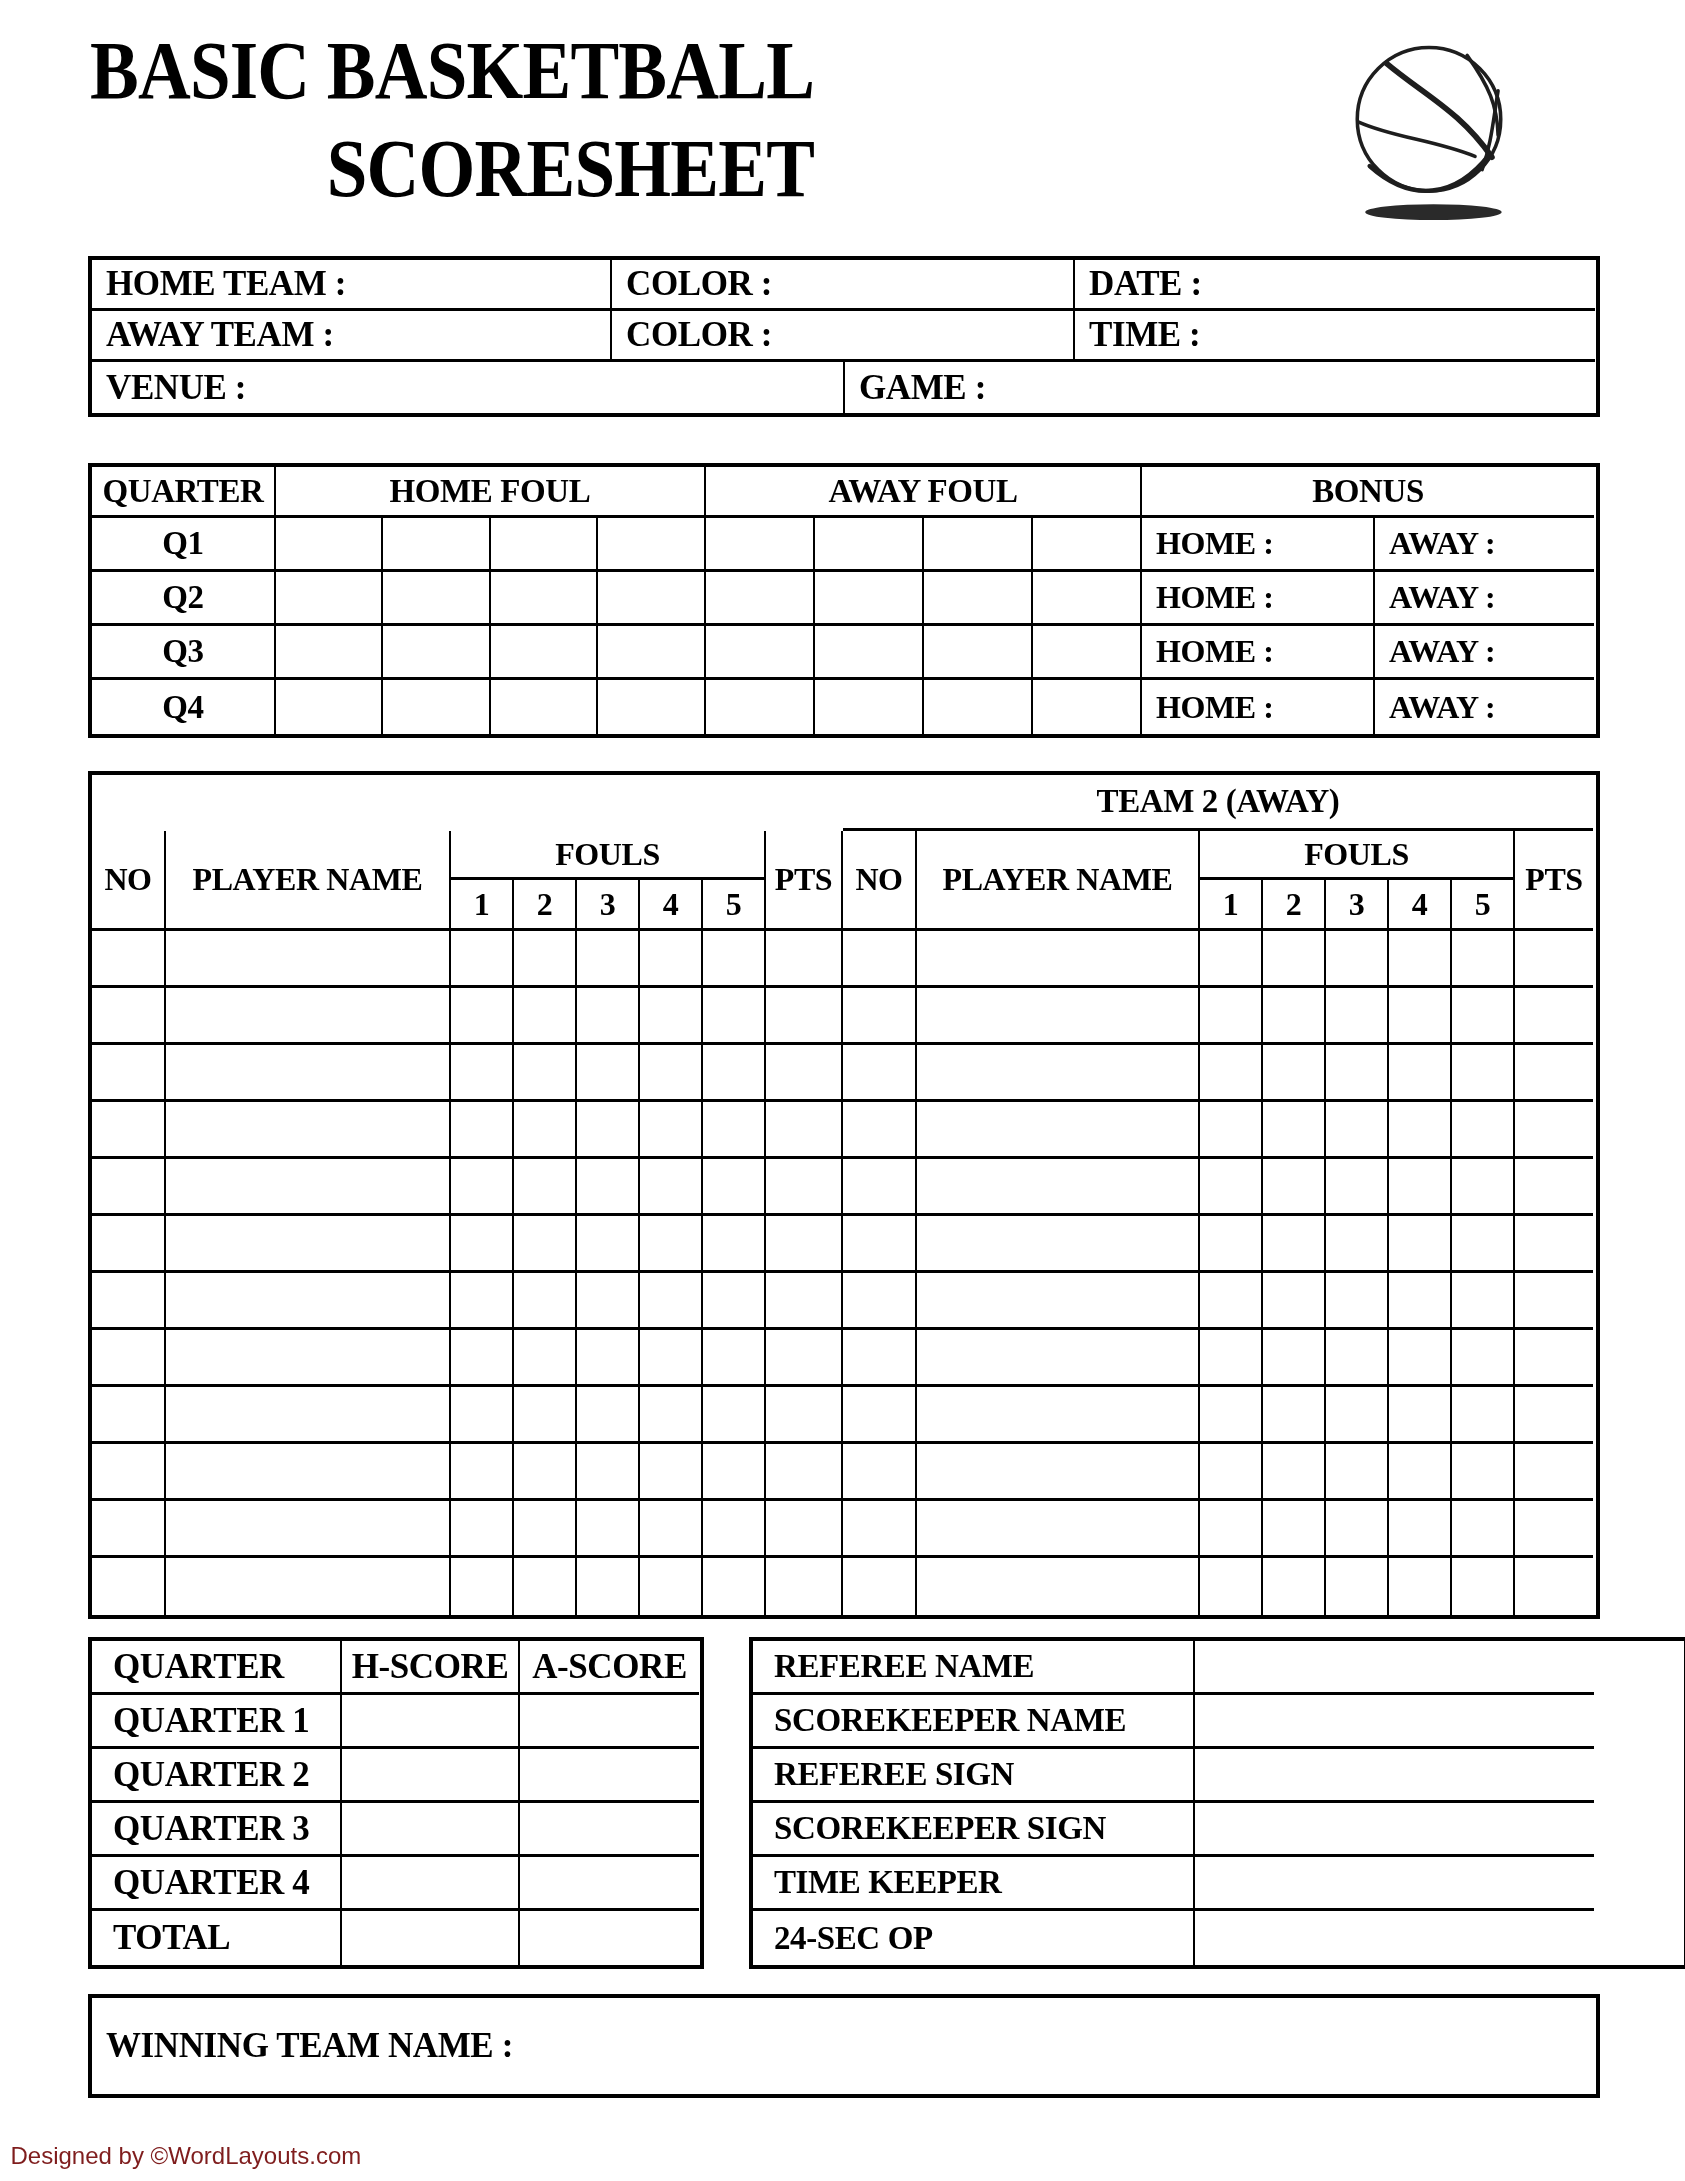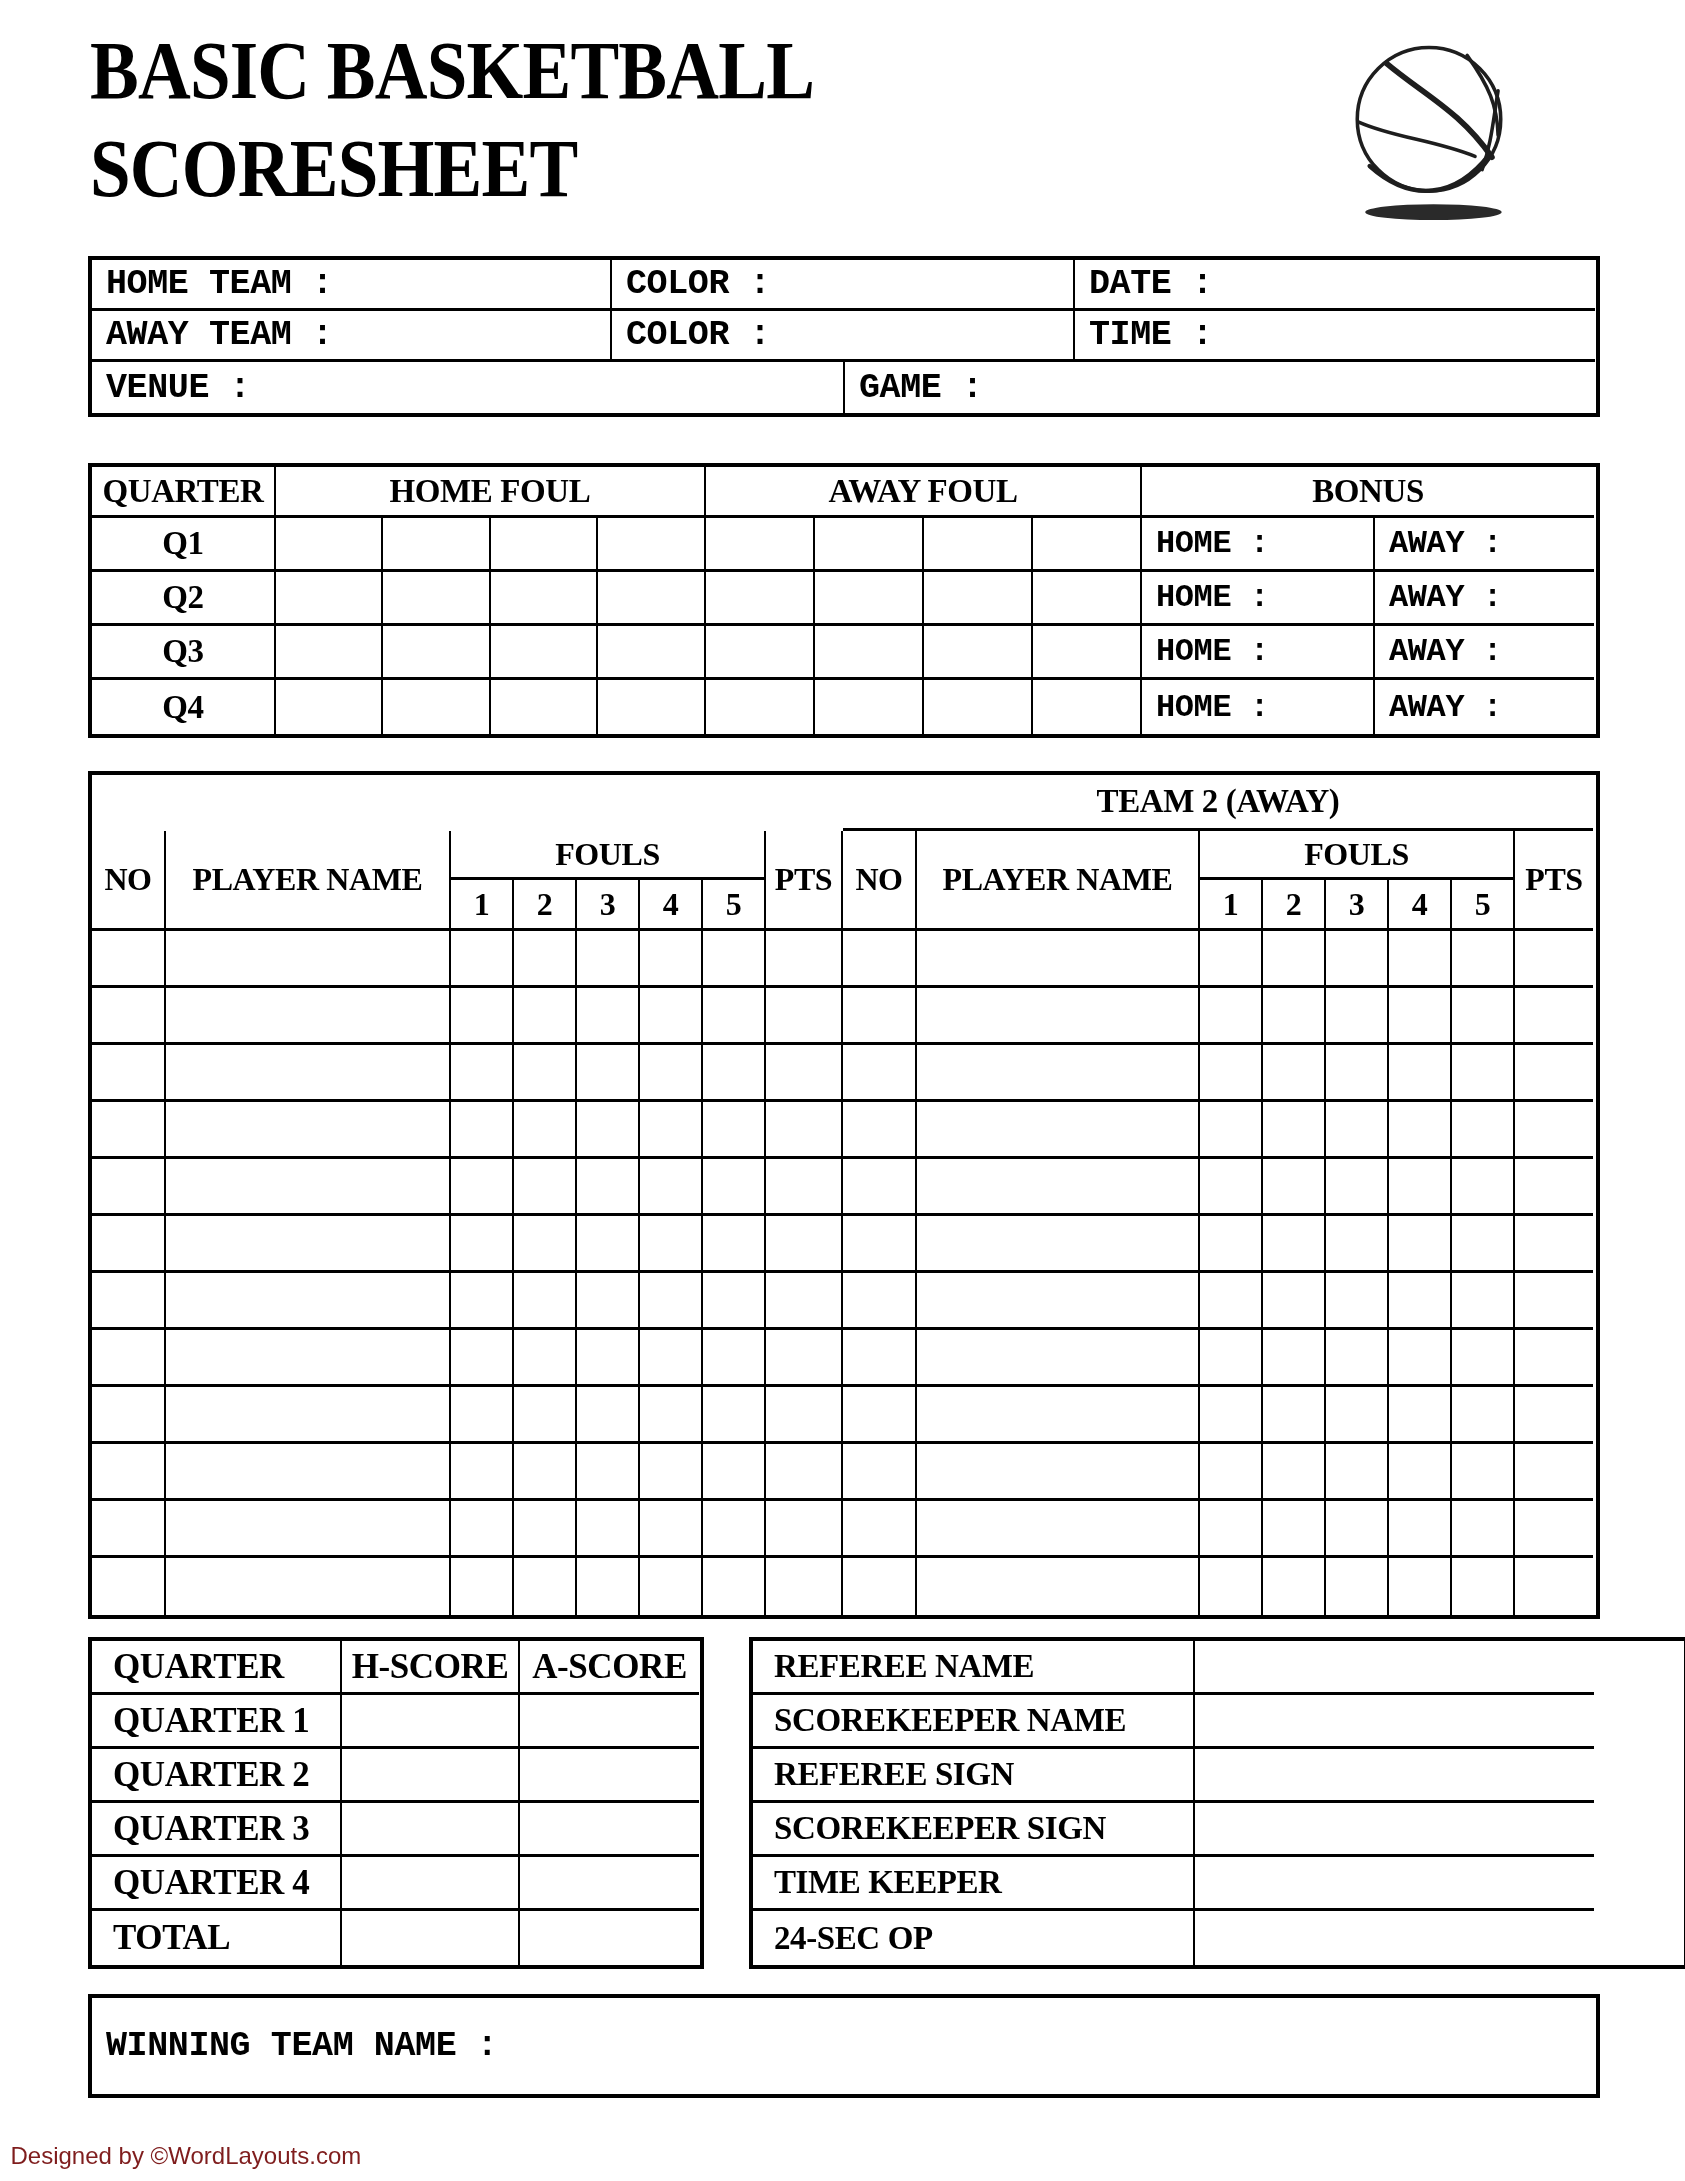--- a/index.html
+++ b/index.html
@@ -1,32 +1,32 @@
 <!DOCTYPE html>
 <html style="font-size:14px"><head>
 <meta charset="utf-8">
 <style>
   html,body{margin:0;padding:0;background:#ffffff;}
   .sheet{
     position:relative;width:1685px;height:2181px;background:#fff;
     font-family:"Liberation Serif",serif;color:#000;font-weight:bold;
-    letter-spacing:-0.4px;overflow:hidden;
+    letter-spacing:-0.4px;overflow:hidden;text-align:right;
   }
   
   .title{position:absolute;left:90px;top:21px;font-size:83px;line-height:98px;letter-spacing:-0.9px;}
   .title .tl{display:block;transform:scaleX(0.88);transform-origin:0 50%;white-space:nowrap;}
   
   .ball{position:absolute;left:1339px;top:35px;}
   
   .grid{position:absolute;display:grid;border:4.4px solid #000;box-sizing:border-box;background:#fff;}
   .cell{border-right:2.6px solid #000;border-bottom:3.5px solid #000;display:flex;align-items:center;overflow:hidden;box-sizing:border-box;min-width:0;min-height:0;}
   .lc{border-right:none;}
   .lr{border-bottom:none;}
   .c{justify-content:center;}
-  .pad{padding-left:14px;font-family:Liberation Mono, monospace;}
+  .pad{padding-left:14px;}
   .pad2{padding-left:21px;}
   
   #info-grid{left:88px;top:256px;width:1512px;grid-template-columns:520px 233px 230px 520px;grid-auto-rows:51px;font-size:35px;}
   #fouls-grid{left:88px;top:463px;width:1512px;grid-template-columns:184px 107px 108px 107px 108px 109px 109px 109px 109px 233px 219px;grid-template-rows:51px;grid-auto-rows:54px;font-size:33px;}
   #fouls-grid .bonus-lbl{font-size:32px;}
   #roster-grid{left:88px;top:771px;width:1512px;
     grid-template-columns:74px 285px 63px 63px 63px 63px 63px 77px 74px 283px 63px 63px 63px 63px 63px 78px;
     grid-template-rows:56px 49px 51px;grid-auto-rows:57px;font-size:32px;}
   #roster-grid .team-h{font-size:33px;}
   #score-grid{left:88px;top:1637px;width:616px;grid-template-columns:250px 178px 179px;grid-auto-rows:54px;font-size:35px;}

